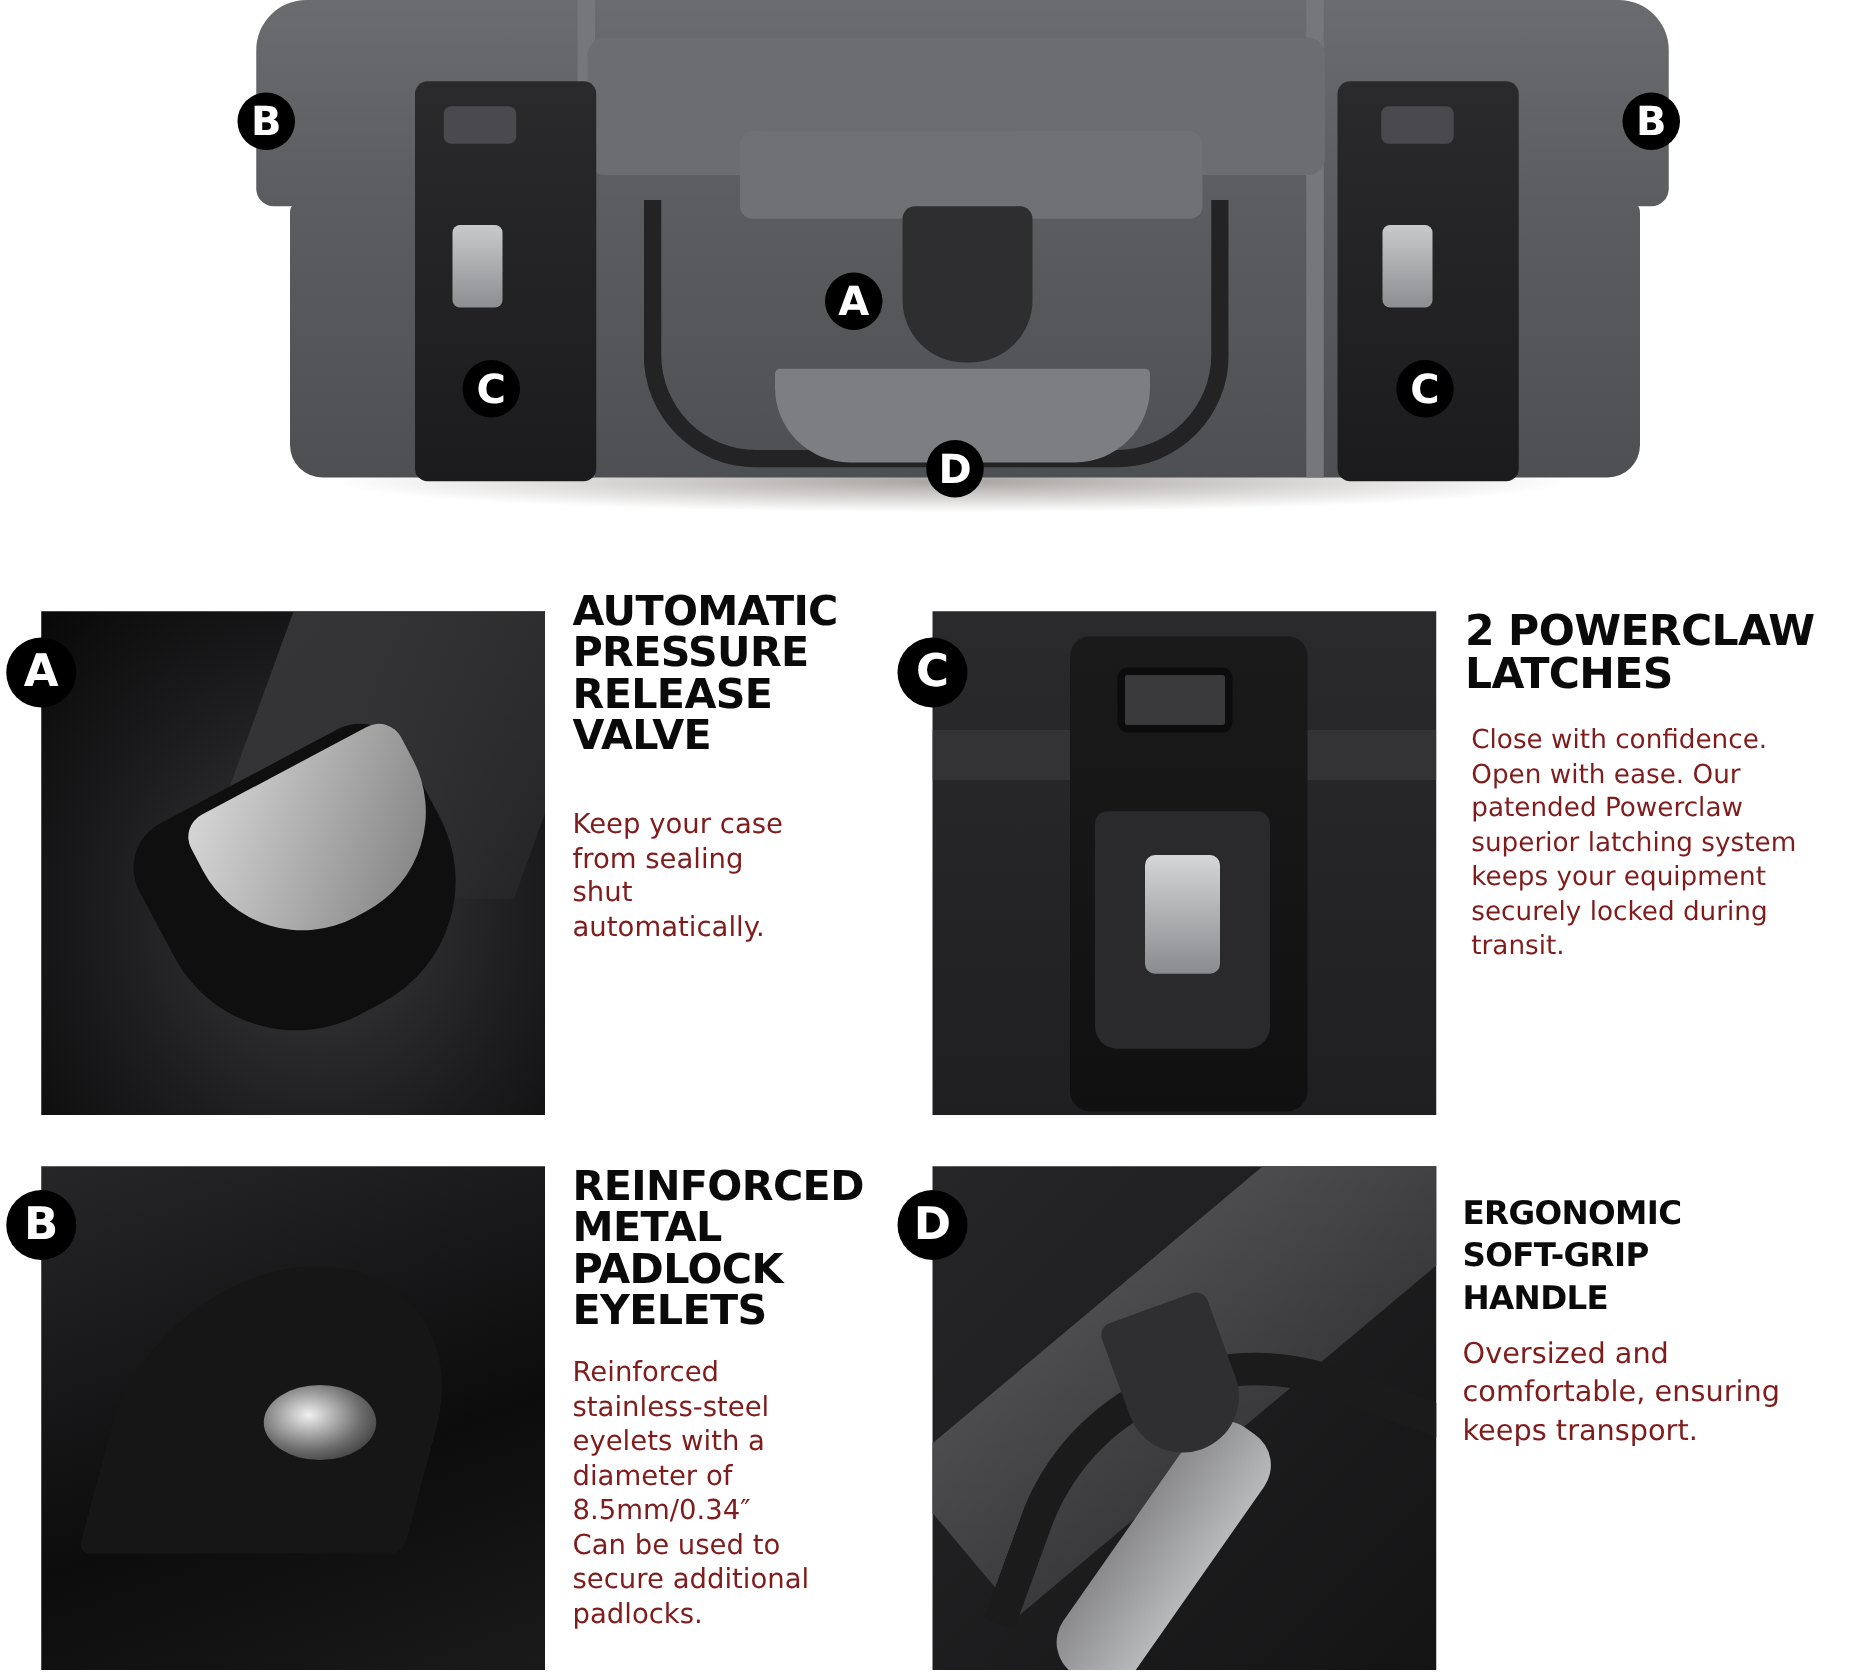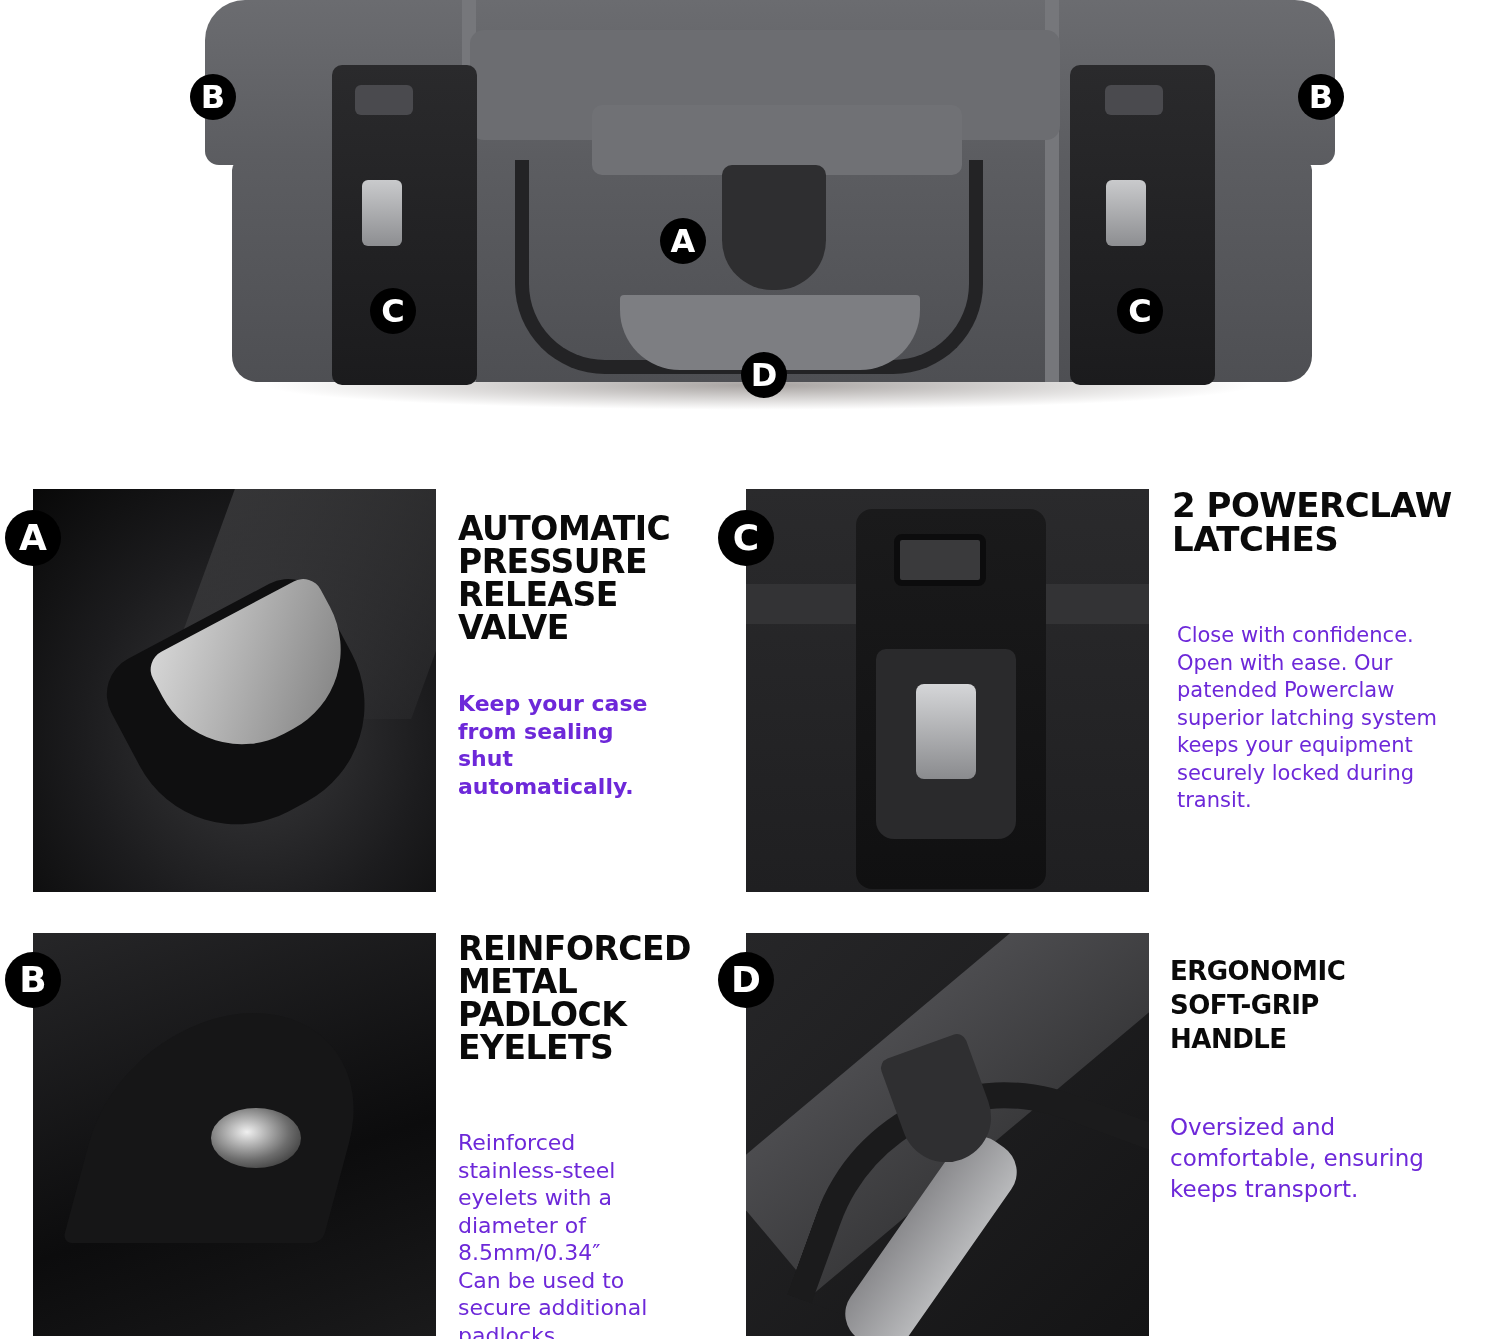--- a/index.html
+++ b/index.html
@@ -16,21 +16,21 @@
   .latch{background:linear-gradient(#2a2a2c,#1b1b1d);border-radius:10px;}
   .latch-btn{background:linear-gradient(#c9cacc,#8d8e91);border-radius:6px;}
   .grip{background:#7d7e82;border-radius:4px 4px 60px 60px;}
   .claw{border:14px solid #232325;border-top:none;border-radius:0 0 90px 90px;}
   .valve{background:#2e2e30;border-radius:10px 10px 50px 50px;}
   .badge{width:46px;height:46px;border-radius:50%;background:#000;color:#fff;font-family:"DejaVu Sans",sans-serif;font-weight:900;font-size:32px;display:flex;align-items:center;justify-content:center;line-height:1;}
   .badge.big{width:56px;height:56px;font-size:36px;}
   
   .photo{background:#111;overflow:hidden;}
   .title{font-family:"DejaVu Sans",sans-serif;font-weight:900;font-size:33px;line-height:33px;letter-spacing:-.5px;color:#0a0a0a;text-transform:uppercase;}
-  .desc{font-family:"DejaVu Sans",sans-serif;font-size:22px;line-height:27.5px;color:#6d28d9;margin-top:44px;}
+  .desc{font-family:"DejaVu Sans",sans-serif;font-size:22px;line-height:27.5px;color:#7f1d1d;}
   .t{white-space:pre-line;}
 </style>
 </head>
 <body>
 
 <div class="abs hero">
   <div class="abs shadow"></div>
   <div class="abs case-lid"></div>
   <div class="abs case-body"></div>
   <div class="abs rib" style="left:462px;top:0;height:382px;"></div>
@@ -56,25 +56,25 @@
   <div class="abs badge" style="left:1117px;top:288px;">C</div>
   <div class="abs badge" style="left:741px;top:352px;">D</div>
 </div>
 
 <div class="abs photo" style="left:33px;top:489px;width:403px;height:403px;background:radial-gradient(ellipse at 55% 60%,#3a3a3c 0%,#1c1c1e 55%,#080808 100%);">
   <div class="abs" style="left:160px;top:0;width:260px;height:230px;background:linear-gradient(160deg,#4a4a4c,#2a2a2c);transform:skewX(-20deg);opacity:.6;"></div>
   <div class="abs" style="left:95px;top:120px;width:240px;height:210px;background:#0f0f10;border-radius:40px 40px 110px 110px;transform:rotate(-28deg);"></div>
   <div class="abs" style="left:130px;top:120px;width:190px;height:130px;background:linear-gradient(135deg,#d8d8d8,#7a7a7a);border-radius:20px 20px 90px 90px;transform:rotate(-28deg);"></div>
 </div>
 <div class="abs badge big" style="left:5px;top:510px;">A</div>
-<div class="abs title t" style="left:458px;top:512px;width:260px;">AUTOMATIC
+<div class="abs title t" style="left:458px;top:472px;width:260px;">AUTOMATIC
 PRESSURE
 RELEASE
 VALVE</div>
-<div class="abs desc t" style="left:458px;top:646px;width:260px;font-weight:bold;">Keep your case
+<div class="abs desc t" style="left:458px;top:646px;width:260px;">Keep your case
 from sealing
 shut
 automatically.</div>
 
 <div class="abs photo" style="left:746px;top:489px;width:403px;height:403px;background:linear-gradient(#2a2a2c,#1f1f21);">
   <div class="abs" style="left:0;top:95px;width:403px;height:40px;background:#333335;"></div>
   <div class="abs" style="left:110px;top:20px;width:190px;height:380px;background:linear-gradient(#1a1a1b,#101011);border-radius:16px;"></div>
   <div class="abs" style="left:148px;top:45px;width:80px;height:40px;background:#3a3a3c;border-radius:8px;border:6px solid #0c0c0d;"></div>
   <div class="abs" style="left:130px;top:160px;width:140px;height:190px;background:#2a2a2c;border-radius:10px 10px 18px 18px;"></div>
   <div class="abs" style="left:170px;top:195px;width:60px;height:95px;background:linear-gradient(#d5d6d8,#8a8b8e);border-radius:8px;"></div>

